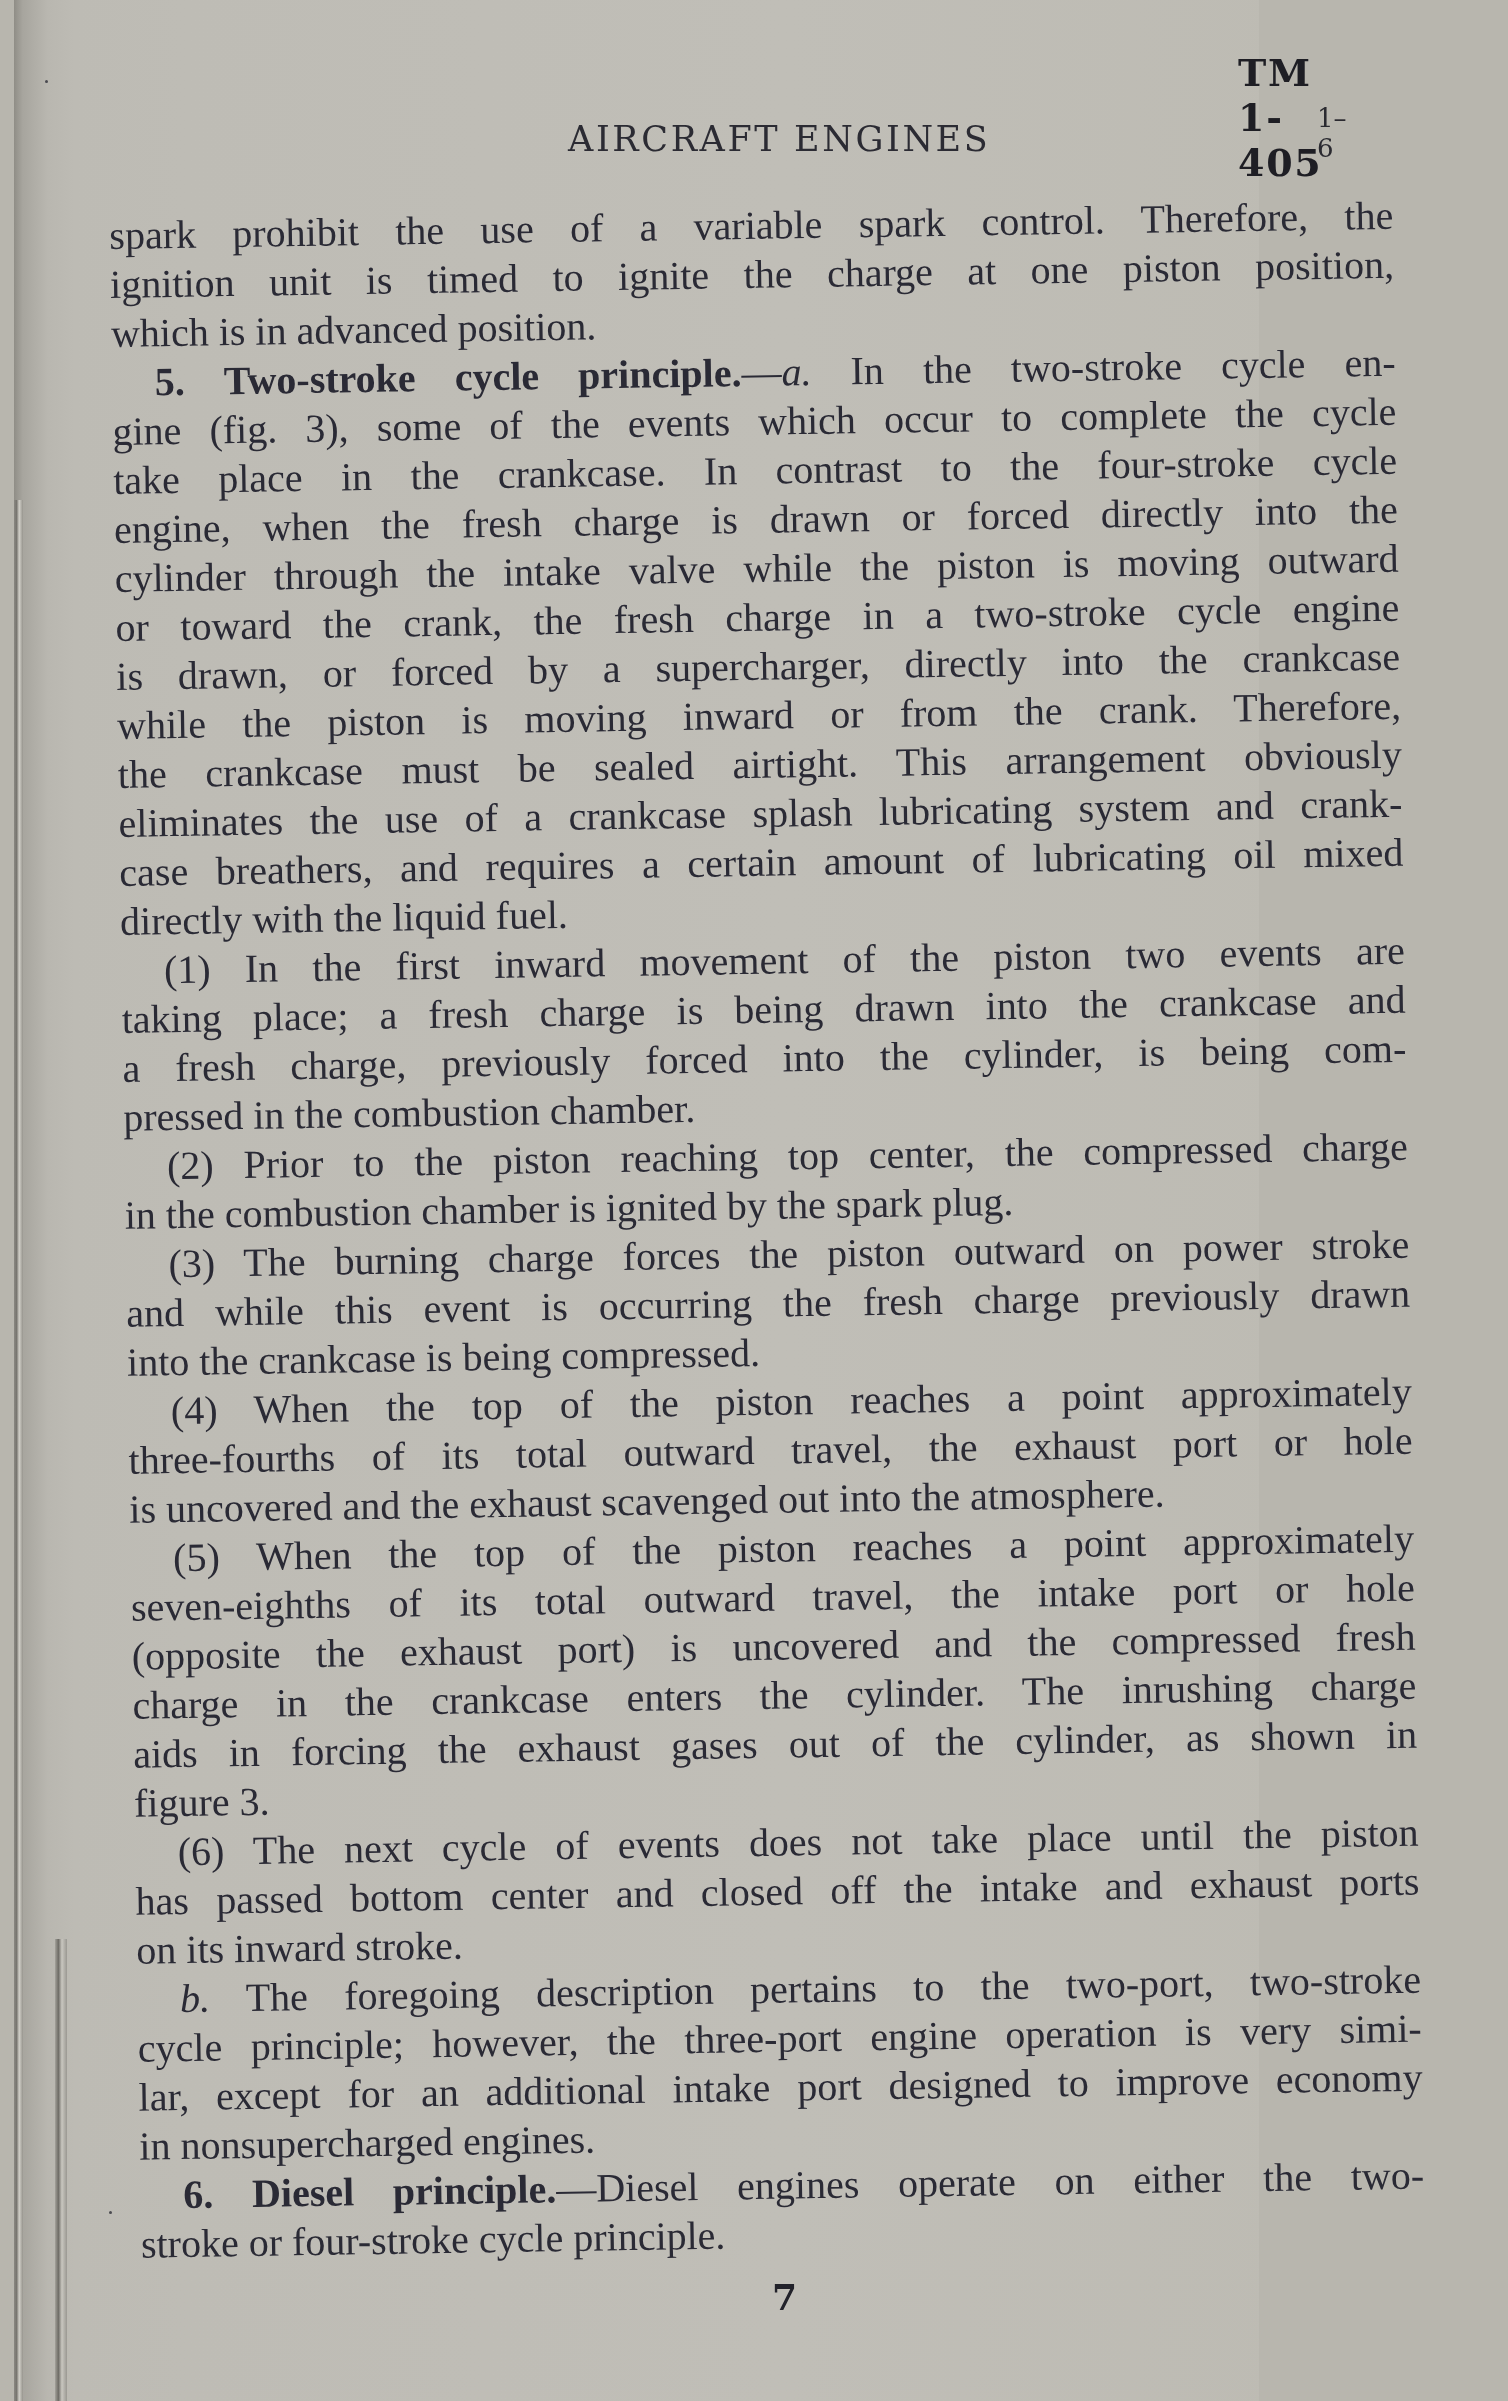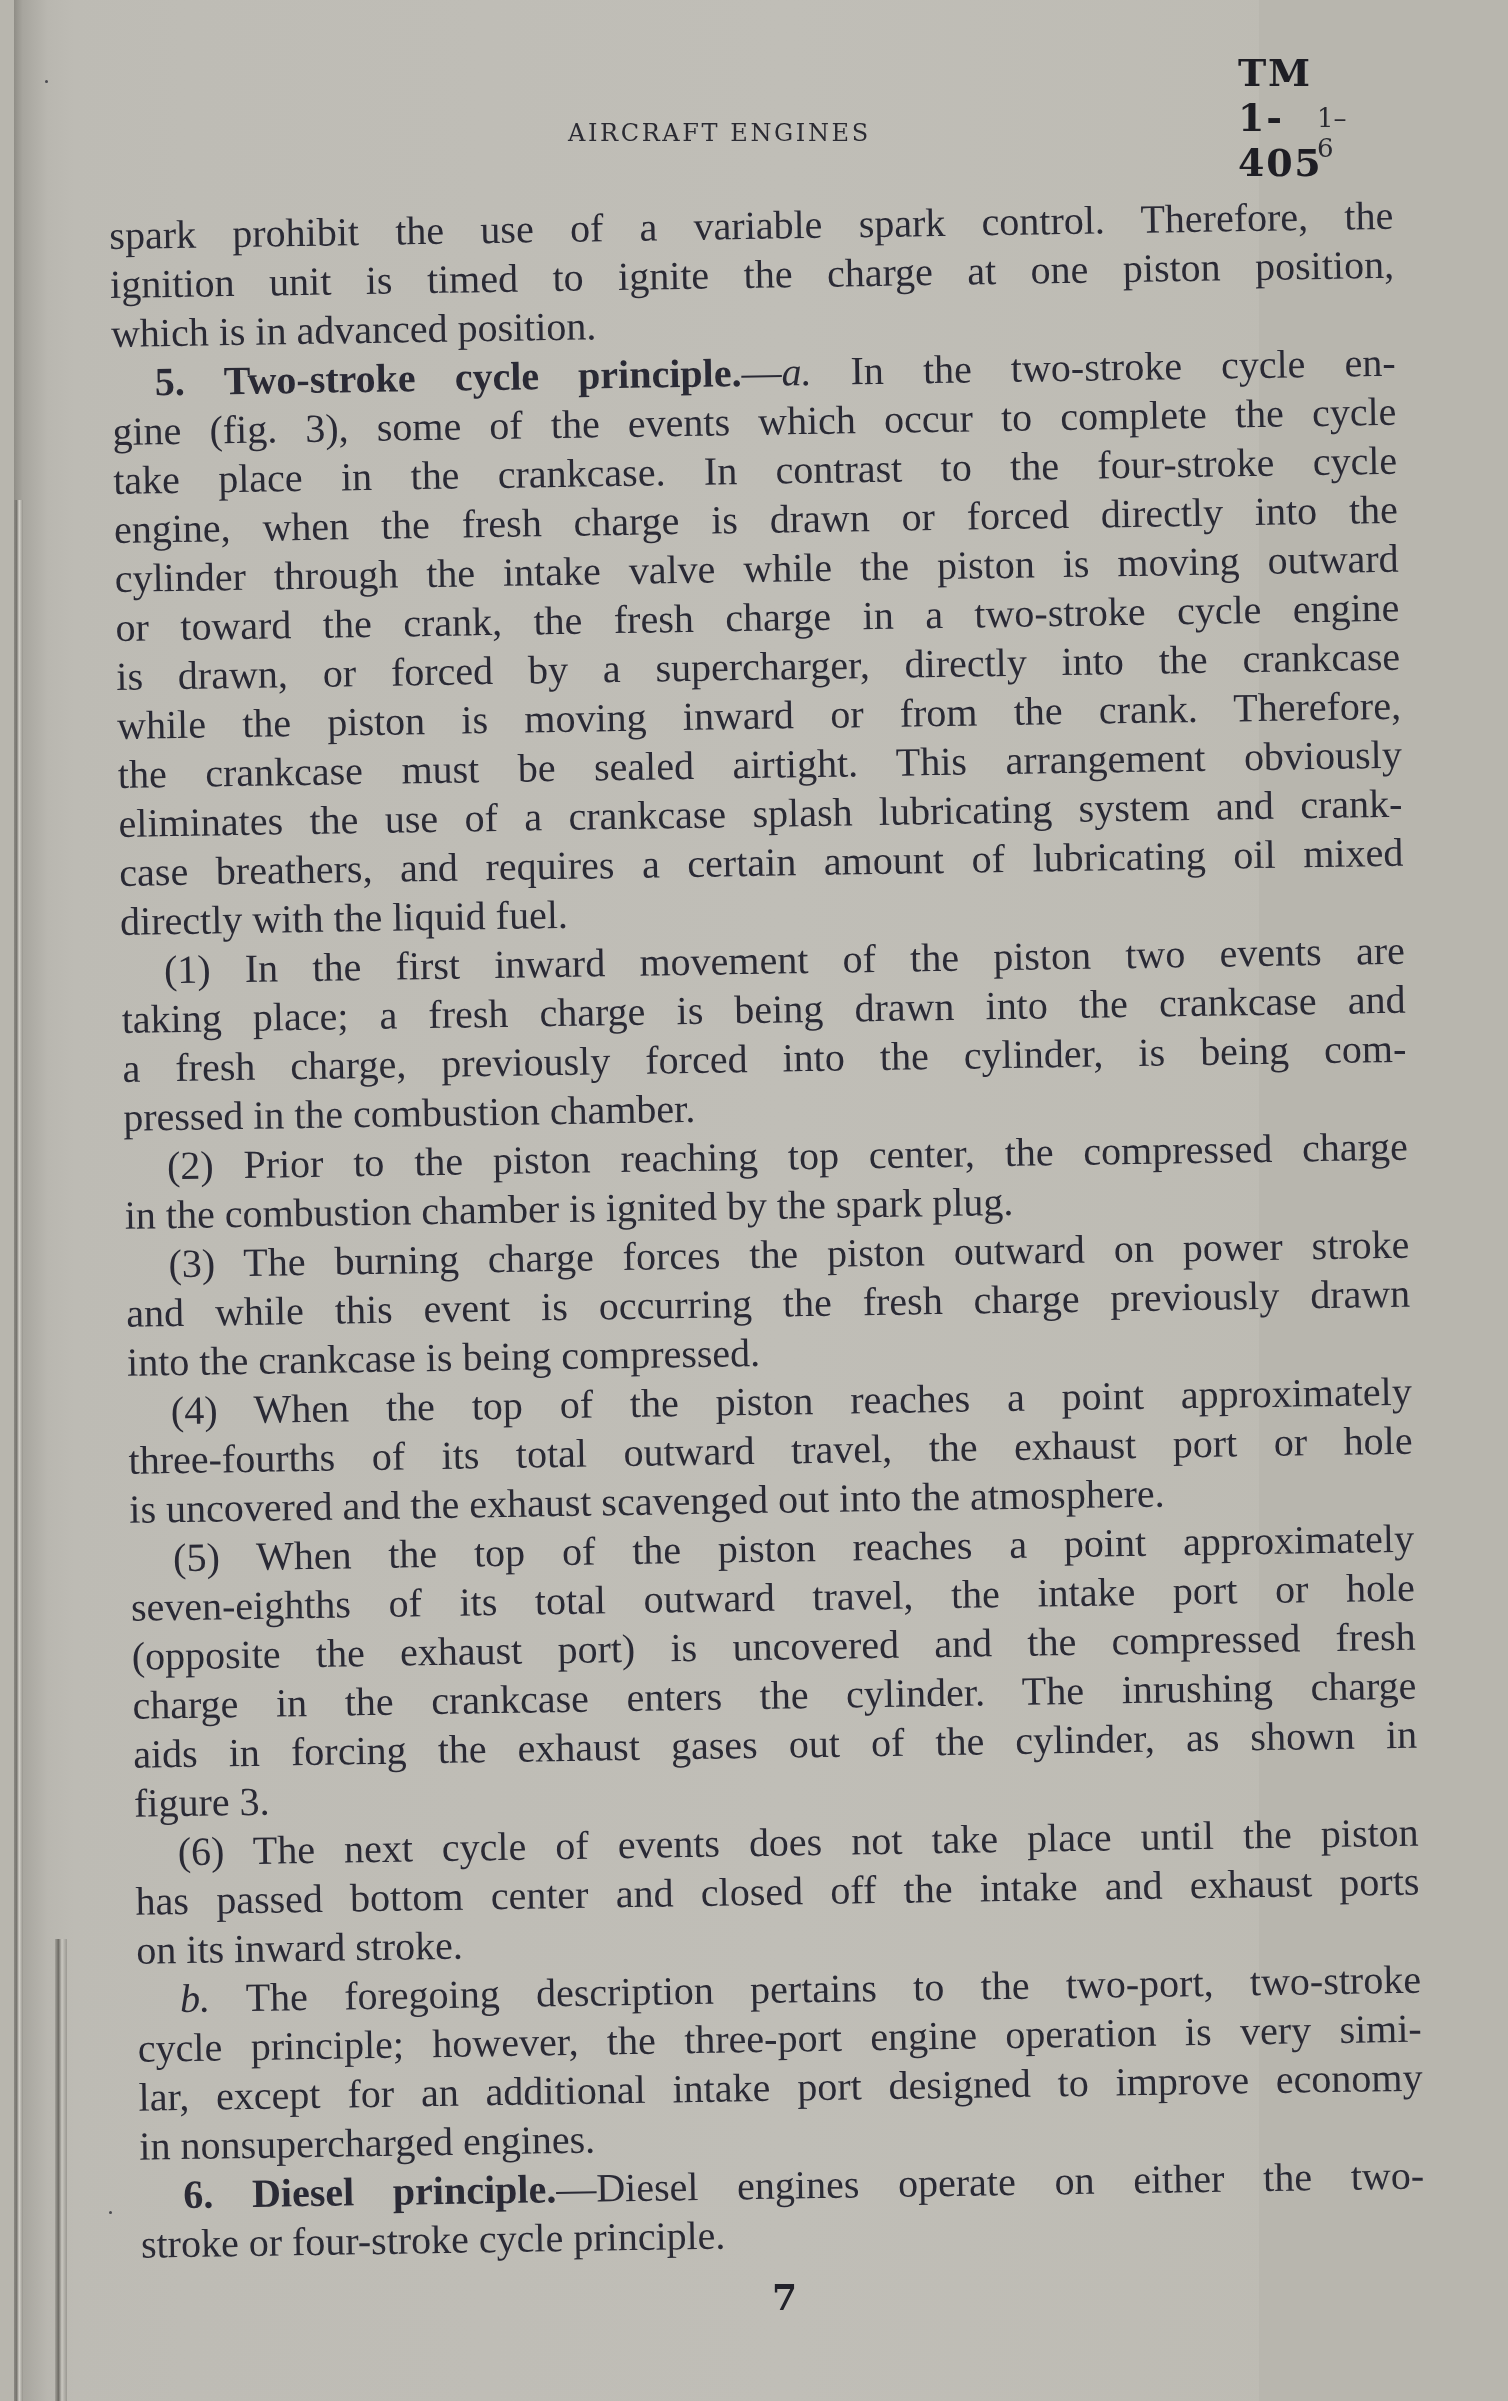--- a/index.html
+++ b/index.html
@@ -54,21 +54,21 @@
       position: absolute;
       left: 1303px;
       top: 103px;
       font-size: 26px;
       color: #2a2a30;
     }
     .running-head {
       position: absolute;
       left: 554px;
       top: 119px;
-      font-size: 24px;
+      font-size: 35px;
       letter-spacing: 2.6px;
       color: #2b2b33;
       font-variant: small-caps;
     }
     .body-text {
       position: absolute;
       left: 95px;
       top: 211px;
       width: 1292px;
       color: #2a2a35;

